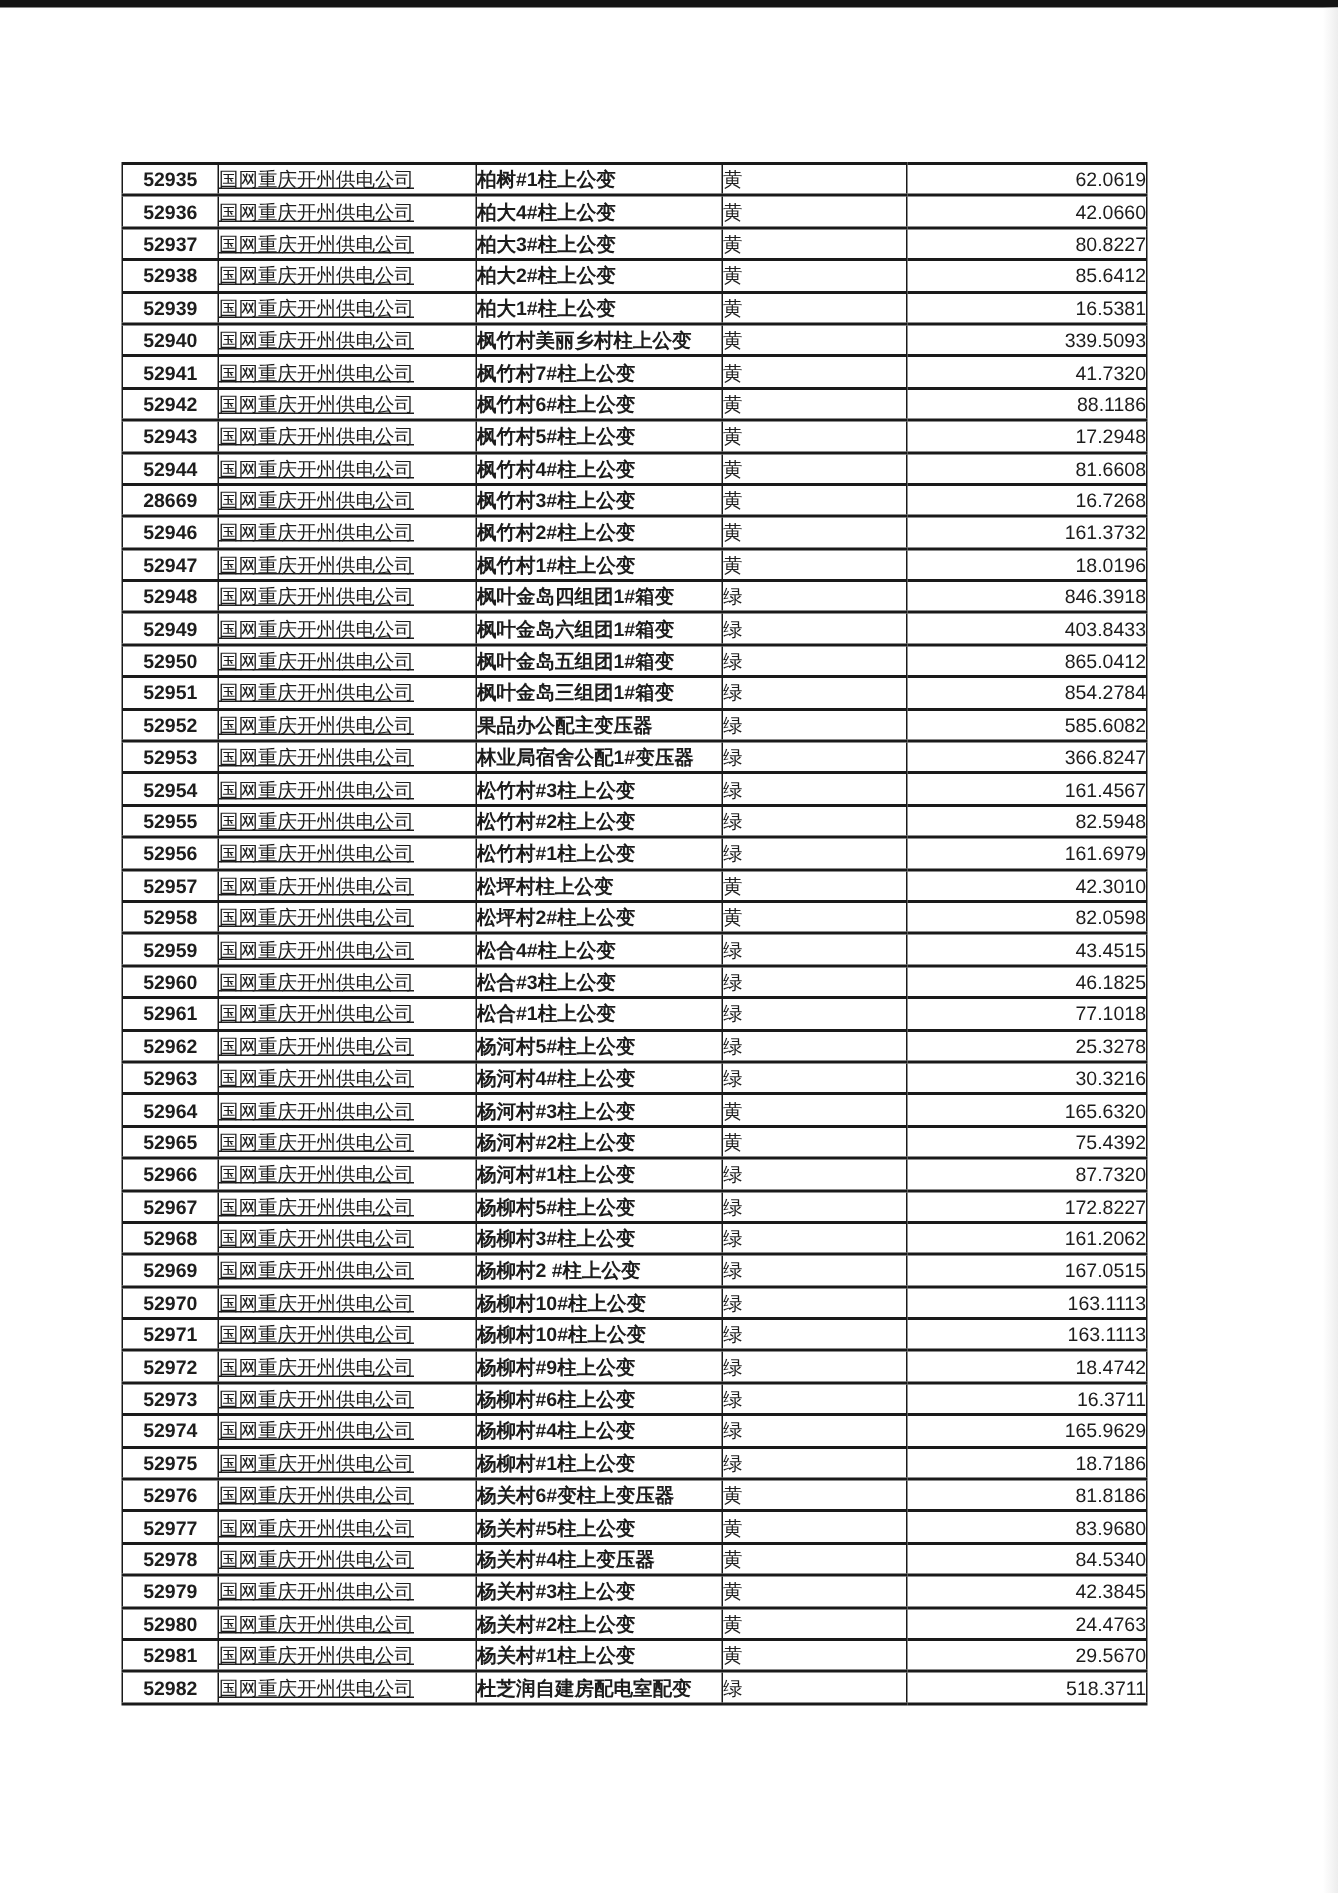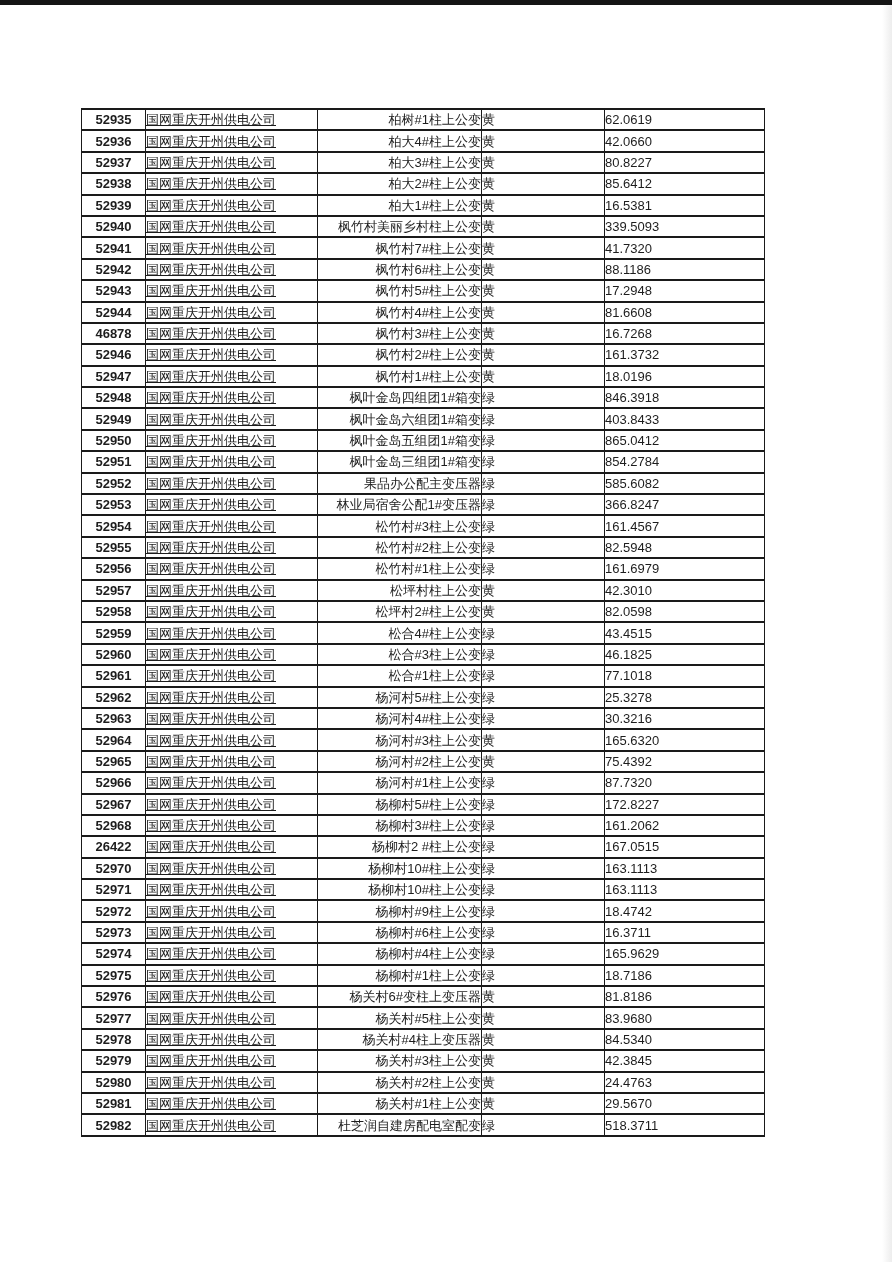--- a/index.html
+++ b/index.html
@@ -45,23 +45,23 @@
     height: 19.4px;
     font-size: 13px;
     line-height: 19px;
     color: #1d1d1d;
     padding: 0;
     white-space: nowrap;
     overflow: hidden;
   }
   td.cell-id     { width: 63px;  text-align: center; font-weight: bold; }
   td.cell-company{ width: 171px; text-align: left; padding-left: 4px; text-decoration: underline; }
-  td.cell-name   { width: 163px; text-align: right; padding-left: 4px; }
+  td.cell-name   { width: 163px; text-align: left; padding-left: 4px; font-weight: bold; }
   td.cell-status { width: 122px; text-align: left; padding-left: 4px; }
-  td.cell-value  { width: 159px; text-align: left; }
+  td.cell-value  { width: 159px; text-align: right; }
 </style>
 </head>
 <body>
 
 <div class="top-bar"></div>
 <div class="right-edge"></div>
 
 <table class="sheet">
   <tbody>
       <tr>
@@ -128,21 +128,21 @@
         <td class="cell-value">17.2948</td>
       </tr>
       <tr>
         <td class="cell-id">52944</td>
         <td class="cell-company">国网重庆开州供电公司</td>
         <td class="cell-name">枫竹村4#柱上公变</td>
         <td class="cell-status">黄</td>
         <td class="cell-value">81.6608</td>
       </tr>
       <tr>
-        <td class="cell-id">46878</td>
+        <td class="cell-id">28669</td>
         <td class="cell-company">国网重庆开州供电公司</td>
         <td class="cell-name">枫竹村3#柱上公变</td>
         <td class="cell-status">黄</td>
         <td class="cell-value">16.7268</td>
       </tr>
       <tr>
         <td class="cell-id">52946</td>
         <td class="cell-company">国网重庆开州供电公司</td>
         <td class="cell-name">枫竹村2#柱上公变</td>
         <td class="cell-status">黄</td>
@@ -296,21 +296,21 @@
         <td class="cell-value">172.8227</td>
       </tr>
       <tr>
         <td class="cell-id">52968</td>
         <td class="cell-company">国网重庆开州供电公司</td>
         <td class="cell-name">杨柳村3#柱上公变</td>
         <td class="cell-status">绿</td>
         <td class="cell-value">161.2062</td>
       </tr>
       <tr>
-        <td class="cell-id">26422</td>
+        <td class="cell-id">52969</td>
         <td class="cell-company">国网重庆开州供电公司</td>
         <td class="cell-name">杨柳村2 #柱上公变</td>
         <td class="cell-status">绿</td>
         <td class="cell-value">167.0515</td>
       </tr>
       <tr>
         <td class="cell-id">52970</td>
         <td class="cell-company">国网重庆开州供电公司</td>
         <td class="cell-name">杨柳村10#柱上公变</td>
         <td class="cell-status">绿</td>

